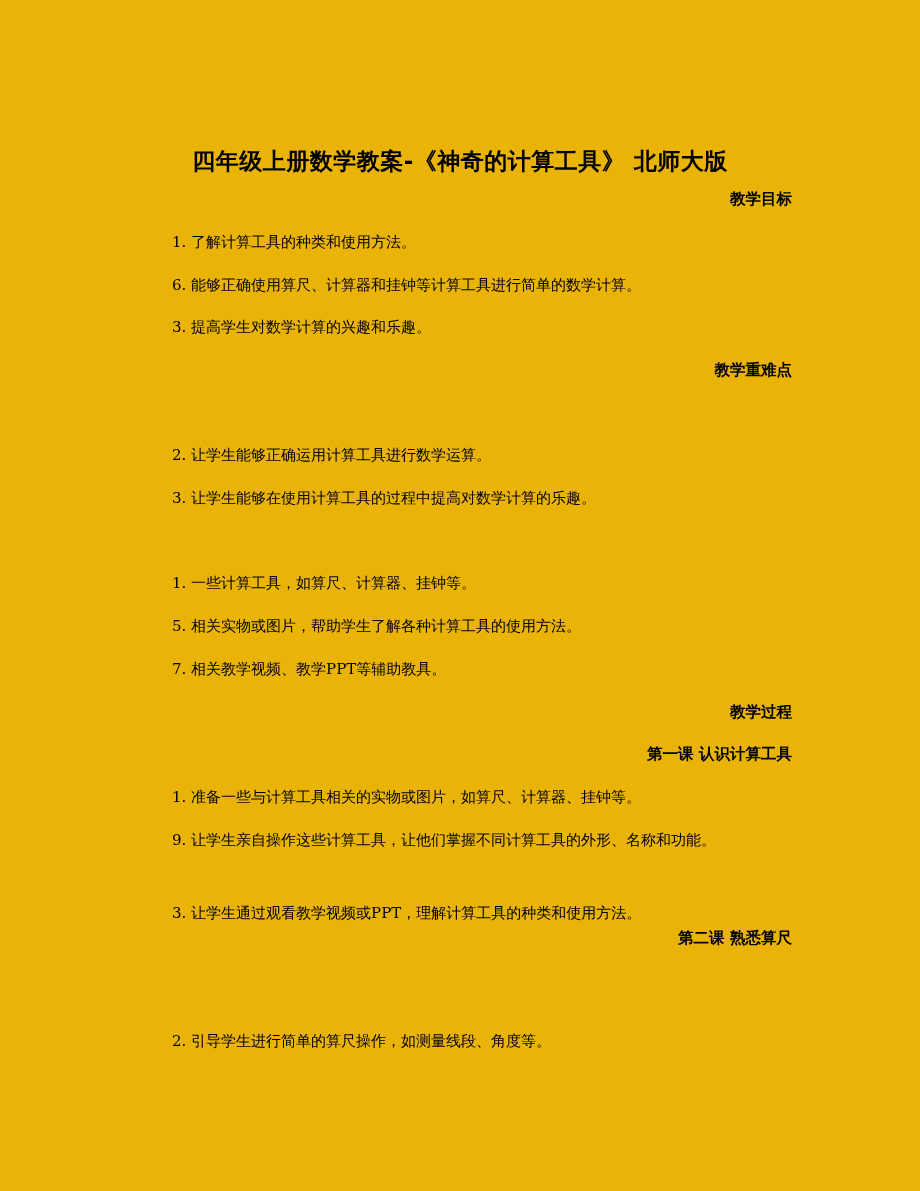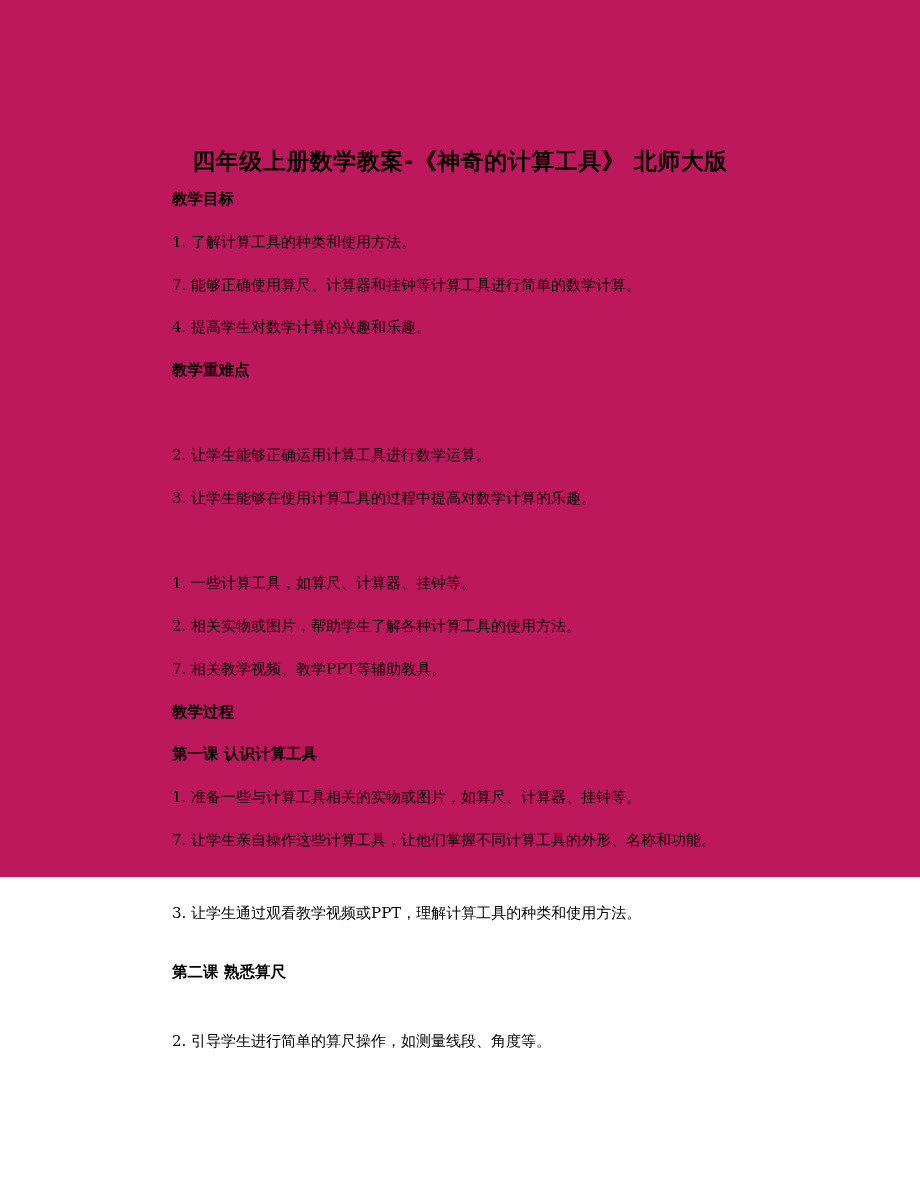--- a/index.html
+++ b/index.html
@@ -1,46 +1,46 @@
 <!DOCTYPE html>
 <html><head>
 <meta charset="utf-8">
 <style>
   html, body { margin: 0; padding: 0; background: #ffffff; }
   body { width: 920px; height: 1191px; position: relative; overflow: hidden;
          font-family: "DejaVu Serif", "Liberation Serif", serif; color: #000; }
-  .page { position: absolute; left: 0; top: 0; width: 920px; height: 877px; background: #be185d; }
+  .page { position: absolute; left: 0; top: 0; width: 920px; height: 1191px; background: #eab308; }
   .title { position: absolute; left: 0; width: 920px; top: 144px; text-align: center;
            font-family: "DejaVu Sans", "Liberation Sans", sans-serif; font-weight: bold;
            font-size: 23px; line-height: 34px; letter-spacing: 0.5px; }
   .line { position: absolute; left: 172px; width: 620px; font-size: 15px; line-height: 20px; white-space: nowrap; }
-  .heading { font-family: "DejaVu Sans", "Liberation Sans", sans-serif; font-weight: bold; font-size: 15.5px; }
+  .heading { font-family: "DejaVu Sans", "Liberation Sans", sans-serif; font-weight: bold; font-size: 15.5px; text-align: right; }
   .wrap { white-space: normal; line-height: 31px; width: 618px; }
 </style>
 </head>
 <body>
 
 <div class="page">
   <div class="title">四年级上册数学教案-《神奇的计算工具》  北师大版</div>
 
   <div class="line heading" style="top:189px">教学目标</div>
   <div class="line" style="top:232px">1. 了解计算工具的种类和使用方法。</div>
-  <div class="line" style="top:275px">7. 能够正确使用算尺、计算器和挂钟等计算工具进行简单的数学计算。</div>
-  <div class="line" style="top:317px">4. 提高学生对数学计算的兴趣和乐趣。</div>
+  <div class="line" style="top:275px">6. 能够正确使用算尺、计算器和挂钟等计算工具进行简单的数学计算。</div>
+  <div class="line" style="top:317px">3. 提高学生对数学计算的兴趣和乐趣。</div>
 
   <div class="line heading" style="top:360px">教学重难点</div>
   <div class="line" style="top:445px">2. 让学生能够正确运用计算工具进行数学运算。</div>
   <div class="line" style="top:488px">3. 让学生能够在使用计算工具的过程中提高对数学计算的乐趣。</div>
 
   <div class="line" style="top:573px">1. 一些计算工具，如算尺、计算器、挂钟等。</div>
-  <div class="line" style="top:616px">2. 相关实物或图片，帮助学生了解各种计算工具的使用方法。</div>
+  <div class="line" style="top:616px">5. 相关实物或图片，帮助学生了解各种计算工具的使用方法。</div>
   <div class="line" style="top:659px">7. 相关教学视频、教学PPT等辅助教具。</div>
 
   <div class="line heading" style="top:744px">第一课  认识计算工具</div>
 
   <div class="line heading" style="top:702px">教学过程</div>
   <div class="line" style="top:787px">1. 准备一些与计算工具相关的实物或图片，如算尺、计算器、挂钟等。</div>
-  <div class="line wrap" style="top:825px">7. 让学生亲自操作这些计算工具，让他们掌握不同计算工具的外形、名称和功能。</div>
+  <div class="line wrap" style="top:825px">9. 让学生亲自操作这些计算工具，让他们掌握不同计算工具的外形、名称和功能。</div>
   <div class="line" style="top:903px">3. 让学生通过观看教学视频或PPT，理解计算工具的种类和使用方法。</div>
 
-  <div class="line heading" style="top:962px">第二课  熟悉算尺</div>
+  <div class="line heading" style="top:928px">第二课  熟悉算尺</div>
   <div class="line" style="top:1031px">2. 引导学生进行简单的算尺操作，如测量线段、角度等。</div>
 </div>
 
 </body></html>

